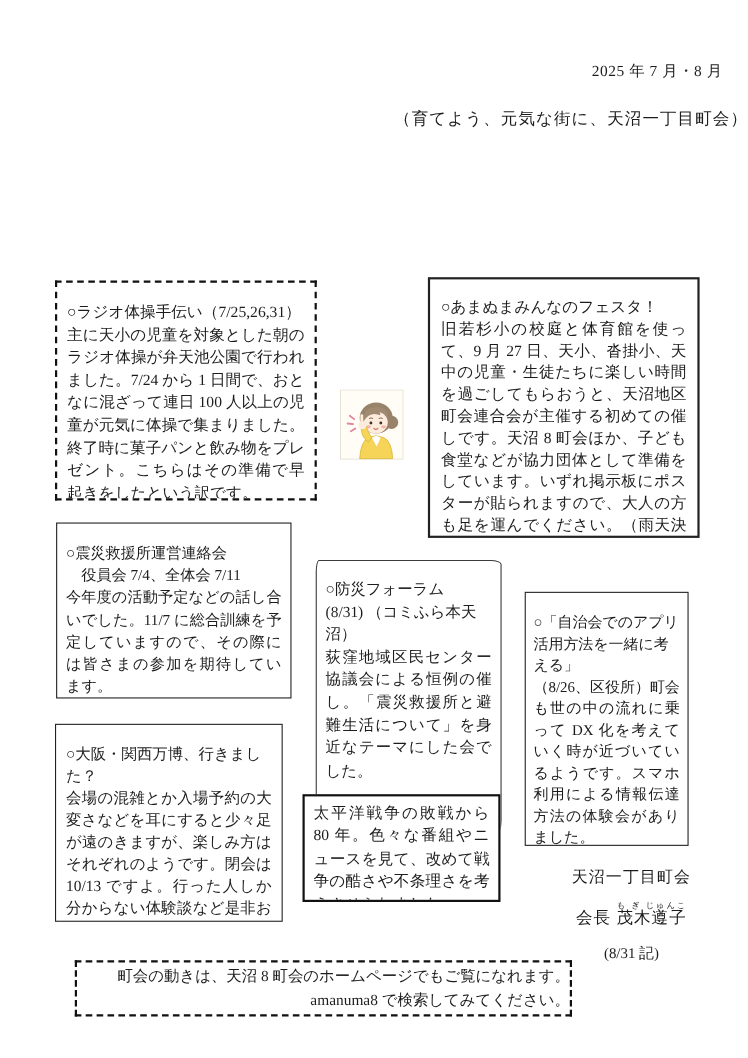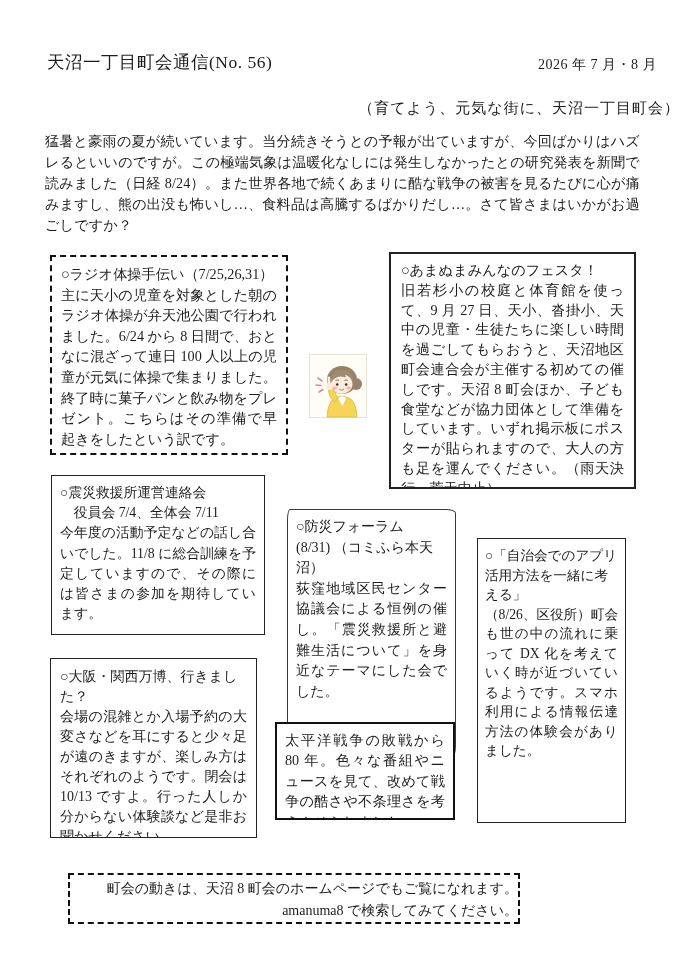--- a/index.html
+++ b/index.html
@@ -15,21 +15,21 @@
   .abs{position:absolute;box-sizing:border-box;}
   .hdr-title{left:47px;top:50px;font-size:17.5px;letter-spacing:.5px;}
   .hdr-date{left:538px;top:56px;font-size:14px;letter-spacing:.5px;}
   .subtitle{left:0;top:99px;width:100%;text-align:right;font-size:15px;letter-spacing:1px;}
   .intro{
     left:45px;top:131px;width:595px;
     font-size:14.1px;line-height:21px;
     text-align:justify;letter-spacing:.2px;
   }
   .nbox{overflow:hidden;background:#fff;}
-  .nbox .bx-title{display:block;}
+  .nbox .bx-title{display:block;margin-top:10px;}
   .nbox .bx-line{display:block;}
   .nbox .bx-body{display:block;text-align:justify;}
   .box-radio{
     left:50px;top:255px;width:238px;height:200px;
     border:2px dashed #111;
     padding:7px 9px;font-size:14.2px;line-height:20.6px;
   }
   .box-festa{
     left:389px;top:252px;width:247px;height:237px;
     border:2px solid #222;
@@ -40,21 +40,21 @@
     border:1.5px solid #222;
     padding:7px 8px;font-size:13.8px;line-height:20.2px;
   }
   .box-bousai{
     left:287px;top:509px;width:169px;height:250px;
     border:1.5px solid #3a3a3a;
     border-radius:3px 10px 5px 12px / 11px 4px 13px 5px;
     padding:7px 8px;font-size:14px;line-height:20.6px;
   }
   .box-app{
-    left:477px;top:538px;width:149px;height:285px;
+    left:477px;top:538px;width:149px;height:231px;
     border:1.5px solid #222;
     padding:7px 7px;font-size:13.6px;line-height:19.5px;
   }
   .box-banpaku{
     left:50px;top:658px;width:207px;height:180px;
     border:1.5px solid #222;
     padding:8px 9px;font-size:14px;line-height:20px;
   }
   .box-war{
     left:275px;top:722px;width:180px;height:98px;
@@ -72,29 +72,27 @@
     border:2px dashed #111;
     text-align:right;font-size:14px;line-height:22px;
     padding-top:3px;overflow:hidden;
   }
 </style>
 </head>
 <body>
 
 <div class="page">
 
-  <div class="abs hdr-title">天沼一丁目町会通信(No. 56)</div>
-  <div class="abs hdr-date">2026 年 7 月・8 月</div>
+  <div class="abs hdr-date">2025 年 7 月・8 月</div>
   <div class="abs subtitle">（育てよう、元気な街に、天沼一丁目町会）</div>
 
-  <div class="abs intro">猛暑と豪雨の夏が続いています。当分続きそうとの予報が出ていますが、今回ばかりはハズレるといいのですが。この極端気象は温暖化なしには発生しなかったとの研究発表を新聞で読みました（日経 8/24）。また世界各地で続くあまりに酷な戦争の被害を見るたびに心が痛みますし、熊の出没も怖いし…、食料品は高騰するばかりだし…。さて皆さまはいかがお過ごしですか？</div>
 
   <div class="abs nbox box-radio">
     <span class="bx-title">○ラジオ体操手伝い（7/25,26,31）</span>
-    <span class="bx-body">主に天小の児童を対象とした朝のラジオ体操が弁天池公園で行われました。6/24 から 8 日間で、おとなに混ざって連日 100 人以上の児童が元気に体操で集まりました。終了時に菓子パンと飲み物をプレゼント。こちらはその準備で早起きをしたという訳です。</span>
+    <span class="bx-body">主に天小の児童を対象とした朝のラジオ体操が弁天池公園で行われました。7/24 から 1 日間で、おとなに混ざって連日 100 人以上の児童が元気に体操で集まりました。終了時に菓子パンと飲み物をプレゼント。こちらはその準備で早起きをしたという訳です。</span>
   </div>
 
   <div class="abs illus">
     <svg width="58" height="64" viewBox="0 0 58 64">
       <rect x="0.5" y="0.5" width="57" height="63" fill="#fffdf6" stroke="#e7e2d6" stroke-width="1"></rect>
 
       <g stroke="#e8829a" stroke-width="1.6" stroke-linecap="round">
         <line x1="9" y1="24" x2="13" y2="27"></line>
         <line x1="7" y1="31" x2="12" y2="31.5"></line>
         <line x1="10" y1="38" x2="14" y2="35.5"></line>
@@ -127,21 +125,21 @@
   </div>
 
   <div class="abs nbox box-festa">
     <span class="bx-title">○あまぬまみんなのフェスタ！</span>
     <span class="bx-body">旧若杉小の校庭と体育館を使って、9 月 27 日、天小、沓掛小、天中の児童・生徒たちに楽しい時間を過ごしてもらおうと、天沼地区町会連合会が主催する初めての催しです。天沼 8 町会ほか、子ども食堂などが協力団体として準備をしています。いずれ掲示板にポスターが貼られますので、大人の方も足を運んでください。（雨天決行、荒天中止）</span>
   </div>
 
   <div class="abs nbox box-shinsai">
     <span class="bx-title">○震災救援所運営連絡会</span>
     <span class="bx-line">　役員会 7/4、全体会 7/11</span>
-    <span class="bx-body">今年度の活動予定などの話し合いでした。11/8 に総合訓練を予定していますので、その際には皆さまの参加を期待しています。</span>
+    <span class="bx-body">今年度の活動予定などの話し合いでした。11/7 に総合訓練を予定していますので、その際には皆さまの参加を期待しています。</span>
   </div>
 
   <div class="abs nbox box-bousai">
     <span class="bx-title">○防災フォーラム</span>
     <span class="bx-line">(8/31) （コミふら本天沼）</span>
     <span class="bx-body">荻窪地域区民センター協議会による恒例の催し。「震災救援所と避難生活について」を身近なテーマにした会でした。</span>
   </div>
 
   <div class="abs nbox box-app">
     <span class="bx-title">○「自治会でのアプリ活用方法を一緒に考える」</span>
@@ -150,19 +148,27 @@
 
   <div class="abs nbox box-banpaku">
     <span class="bx-title">○大阪・関西万博、行きました？</span>
     <span class="bx-body">会場の混雑とか入場予約の大変さなどを耳にすると少々足が遠のきますが、楽しみ方はそれぞれのようです。閉会は 10/13 ですよ。行った人しか分からない体験談など是非お聞かせください。</span>
   </div>
 
   <div class="abs nbox box-war">
     <span class="bx-body">太平洋戦争の敗戦から 80 年。色々な番組やニュースを見て、改めて戦争の酷さや不条理さを考えさせられました。</span>
   </div>
 
+  <div class="abs signature">
+    <div class="sig-org">天沼一丁目町会</div>
+    <div class="sig-line">
+      <span>会長</span>
+      <ruby><span>茂木遵子</span><rt>も ぎ じゅんこ</rt></ruby>
+    </div>
+    <div class="sig-note">(8/31 記)</div>
+  </div>
 
   <div class="abs footer-box">
     <div>町会の動きは、天沼 8 町会のホームページでもご覧になれます。</div>
     <div>amanuma8 で検索してみてください。</div>
   </div>
 
 </div>
 
 </body></html>

